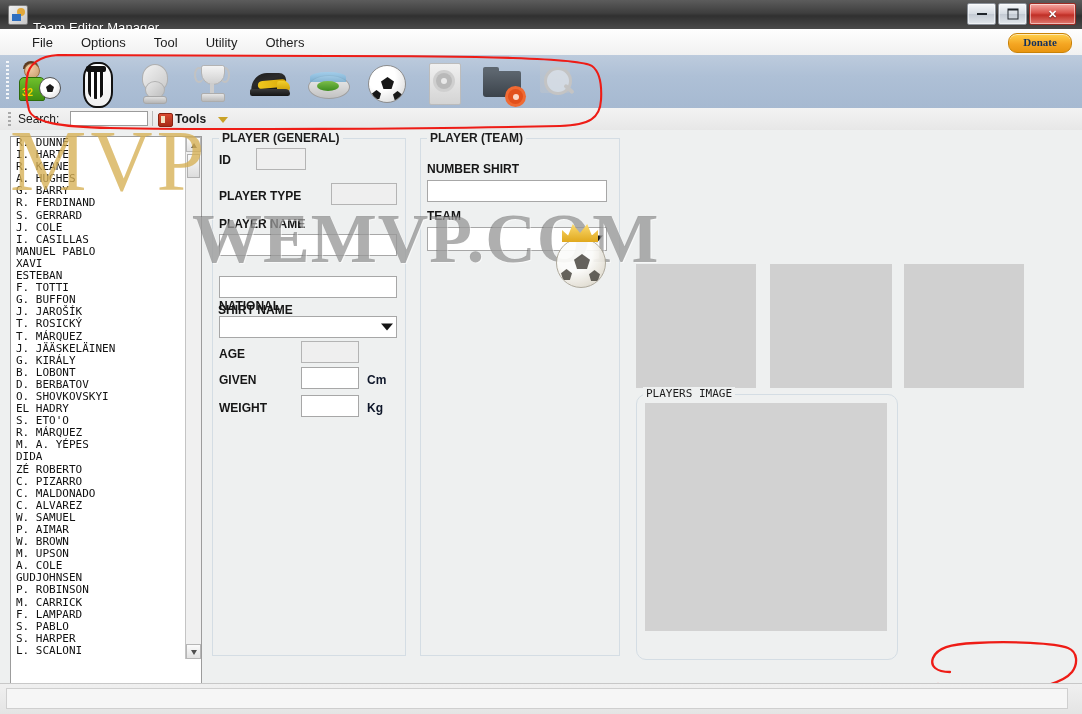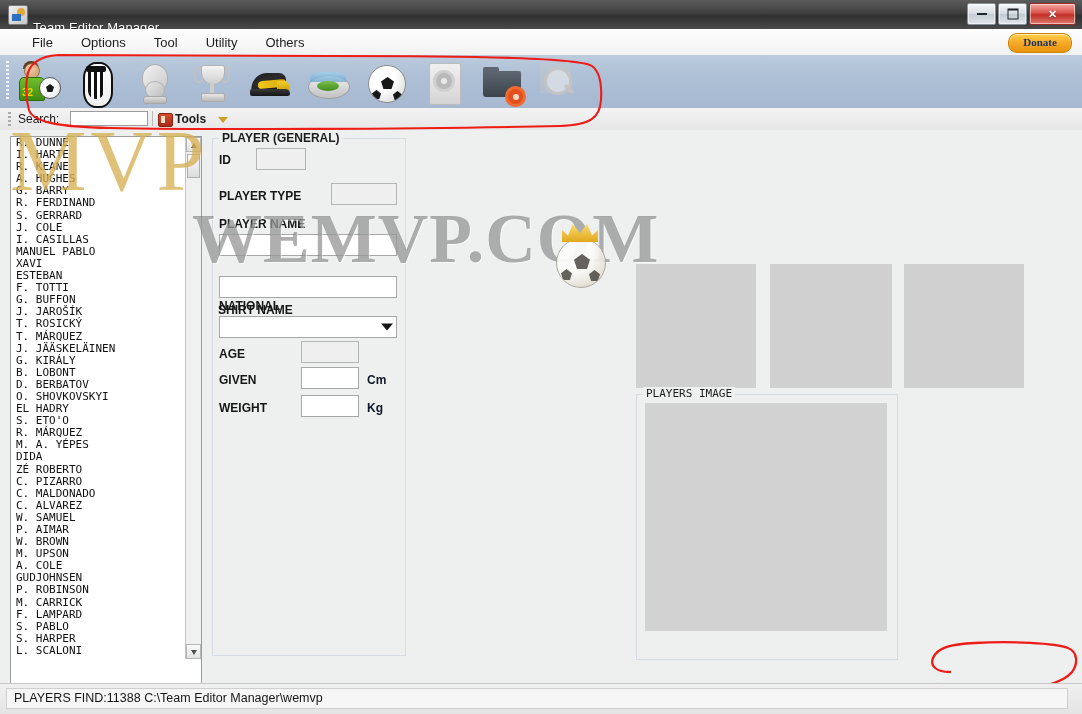--- a/index.html
+++ b/index.html
@@ -232,21 +232,21 @@
     background:linear-gradient(180deg,#fafafa,#dcdcdc);border:1px solid #b0b0b0;box-sizing:border-box;}
 
   
   .grp{position:absolute;border:1px solid #d4dde4;background:#eef0f0;box-sizing:border-box;}
   .grp-title{
     position:absolute;top:-8px;left:6px;background:#eef0f0;padding:0 3px;
     font-size:12px;font-weight:bold;color:#1c1c1c;white-space:nowrap;
   }
   .g-general{left:212px;top:8px;width:194px;height:518px;}
   .g-team{left:420px;top:8px;width:200px;height:518px;}
-  .g-image{left:636px;top:264px;width:262px;height:266px;}
+  .g-image{left:636px;top:264px;width:262px;height:266px;border-radius:10px;}
   .g-image .grp-title{font-family:"DejaVu Sans Mono","Liberation Mono",monospace;font-weight:normal;font-size:11px;}
 
   .lbl{position:absolute;font-size:12px;font-weight:bold;color:#161616;white-space:nowrap;}
   .unit{position:absolute;font-size:12px;font-weight:bold;color:#0f172a;}
   .fld{position:absolute;background:#ffffff;border:1px solid #a7a7a7;box-sizing:border-box;}
   .fld.ro{background:#efefef;border-color:#b4b4b4;}
   .combo{position:absolute;background:#ffffff;border:1px solid #a7a7a7;box-sizing:border-box;}
   .combo .cv{position:absolute;right:3px;top:50%;transform:translateY(-50%);
     width:0;height:0;border-left:6px solid transparent;border-right:6px solid transparent;border-top:7px solid #151515;}
 
@@ -502,20 +502,31 @@
 
       <div class="lbl" style="left:6px;top:234px;">GIVEN</div>
       <input class="fld" style="left: 88px; top: 228px; width: 58px; height: 22px;" type="text" value="">
       <div class="unit" style="left:154px;top:234px;">Cm</div>
 
       <div class="lbl" style="left:6px;top:262px;">WEIGHT</div>
       <input class="fld" style="left: 88px; top: 256px; width: 58px; height: 22px;" type="text" value="">
       <div class="unit" style="left:154px;top:262px;">Kg</div>
     </div>
 
+    <div class="grp g-team">
+      <div class="grp-title">PLAYER (TEAM)</div>
+
+      <div class="lbl" style="left:6px;top:23px;">NUMBER SHIRT</div>
+      <input class="fld" style="left: 6px; top: 41px; width: 180px; height: 22px;" type="text" value="">
+
+      <div class="lbl" style="left:6px;top:70px;">TEAM</div>
+      <div class="combo" style="left:6px;top:88px;width:180px;height:24px;">
+        <span class="cv"></span>
+      </div>
+    </div>
 
     <div class="ph ph1"></div>
     <div class="ph ph2"></div>
     <div class="ph ph3"></div>
 
     <div class="grp g-image">
       <div class="grp-title">PLAYERS IMAGE</div>
       <div class="imgbox" style="left:8px;top:8px;width:242px;height:228px;"></div>
     </div>
 
@@ -536,16 +547,15 @@
     <path d="M58,55 C40,56 28,64 27,78 C25,92 26,100 29,110 C33,122 58,127 110,128
              C210,130 420,129 560,126 C590,125 600,118 601,100 C602,84 600,72 592,66
              C580,58 480,56 330,56 C200,56 90,55 58,55 Z" fill="none" stroke="#ee1c16" stroke-width="2.1" stroke-linecap="round"></path>
     <path d="M950,672 C936,672 930,666 933,658 C937,648 950,644 975,643
              C1010,641 1056,643 1068,648 C1078,652 1078,664 1072,672
              C1064,682 1040,690 1000,692 C962,694 944,690 938,684" fill="none" stroke="#ee1c16" stroke-width="2.3" stroke-linecap="round"></path>
   </svg>
 
   <div class="status">
     <div class="panel"></div>
-    <div class="txt">PLAYERS FIND:11388  C:\Team Editor Manager\wemvp</div>
   </div>
 
 </div>
 
 </body></html>

